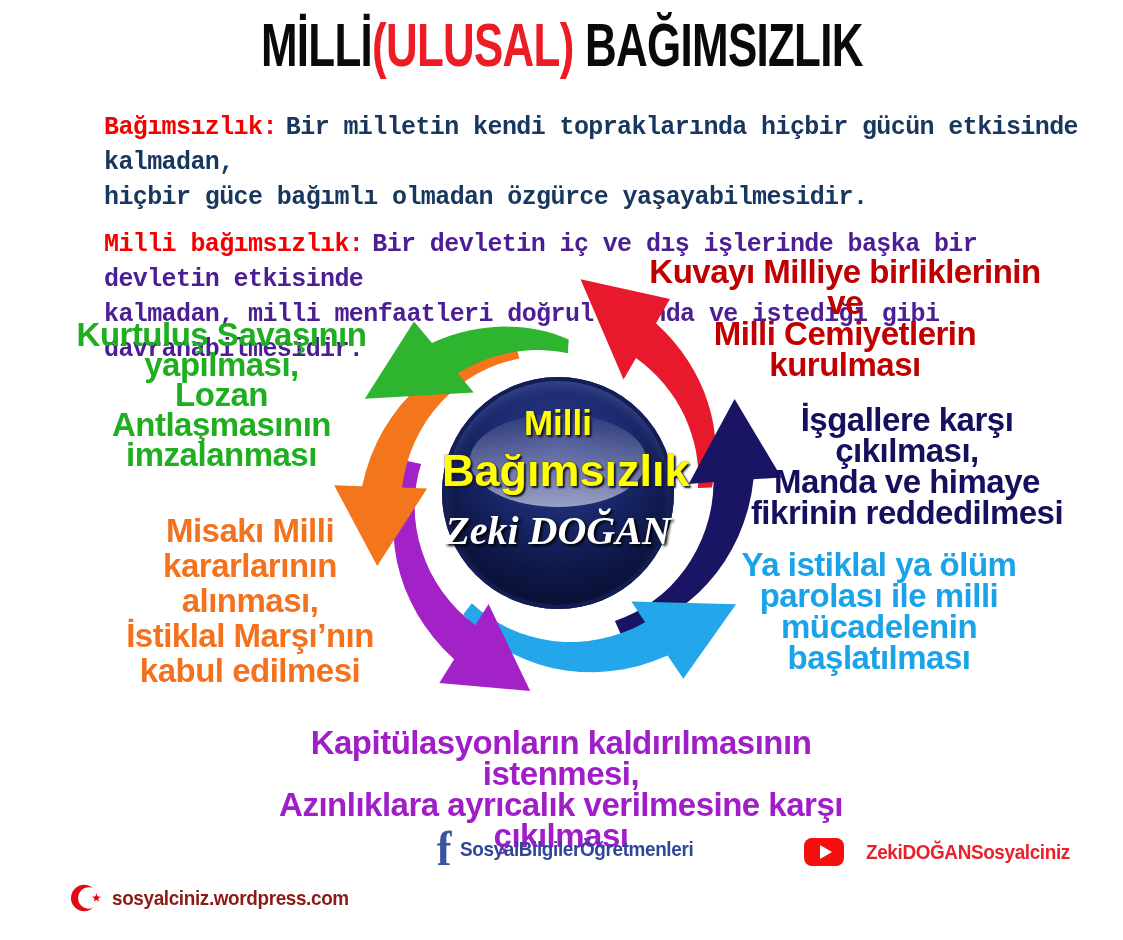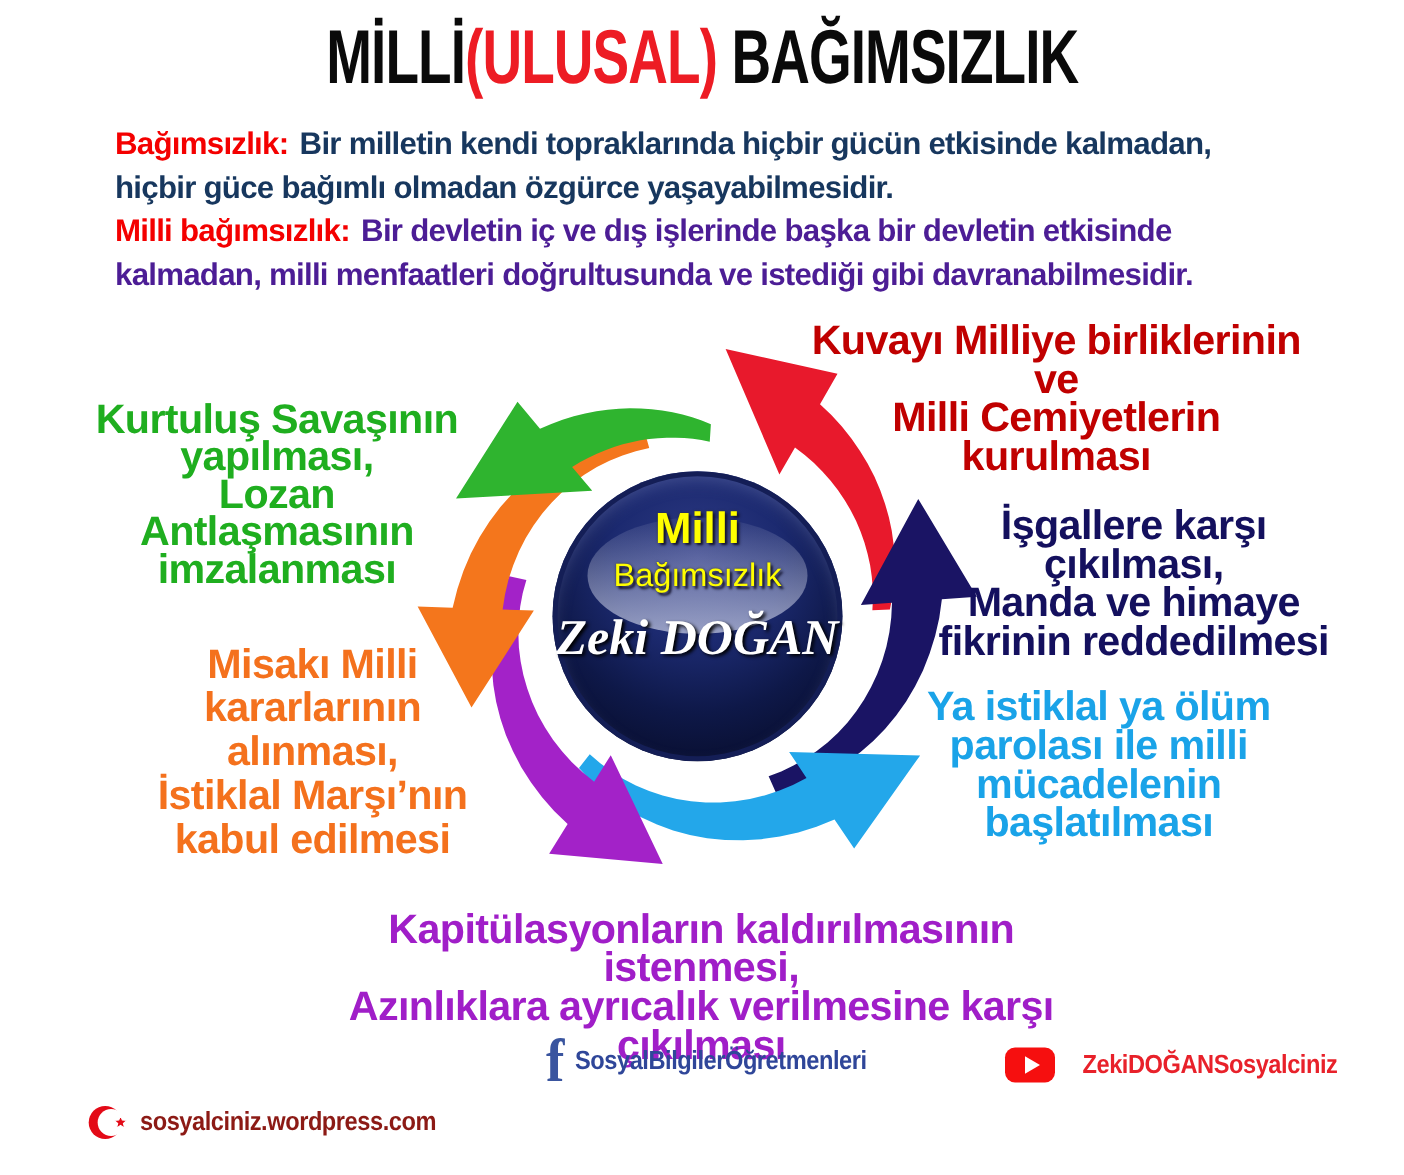--- a/index.html
+++ b/index.html
@@ -10,41 +10,41 @@
   
   .title-wrap{position:absolute; top:10px; left:0; width:100%; text-align:center;}
   .title{
     display:inline-block; transform:scaleX(0.72); transform-origin:center;
     font-size:61px; font-weight:bold; letter-spacing:-1px; color:#0a0a0a; white-space:nowrap;
   }
   .title .red{color:#ed1c24;}
   
   .defs{position:absolute; left:92px; top:98px; width:1010px; font-weight:bold;
         font-size:25px; line-height:35px; letter-spacing:-0.6px;}
-  .defs p{margin:0;}
+  .defs p{margin:12px;font-family:Liberation Mono, monospace;}
   .def-label{color:#f40000; margin-right:9px;}
   .def-text{white-space:pre-line;}
   .def-text.navy{color:#17375e;}
   .def-text.blue{color:#4c1d95;text-align:center;}
   
   #cycle-svg{position:absolute; left:323px; top:258px; width:470px; height:470px;}
   .sphere{
     position:absolute; left:442px; top:377px; width:232px; height:232px; border-radius:50%;
     background:radial-gradient(circle at 50% 30%, #2e3a84 0%, #1c2a70 34%, #0e1848 62%, #05081e 100%);
     box-shadow:inset 0 0 0 4px #141e56, inset 0 6px 14px rgba(120,130,190,.45);
     text-align:center;
   }
   .sphere .gloss{
     position:absolute; left:12%; top:16%; width:76%; height:40%; border-radius:50%;
     background:linear-gradient(to bottom, rgba(245,247,255,0.06) 0%, rgba(228,232,248,0.62) 100%);
     pointer-events:none;
   }
   .sphere .sp1{position:relative; margin-top:26px; font-size:35px; font-weight:bold; color:#ffff00;
     text-shadow:2px 2px 2px #14142e, 0 0 2px #333;}
-  .sphere .sp2{position:relative; font-size:26px; font-weight:normal; color:#ffff00; margin-top:2px;
+  .sphere .sp2{position:relative; font-size:45px; font-weight:bold; color:#ffff00; margin-top:2px;
     text-shadow:2px 2px 2px #14142e, 0 0 2px #333;}
   .sphere .author{position:relative; margin-top:10px; font-family:"Liberation Serif", serif;
     font-style:italic; font-weight:bold; font-size:40px; color:#ffffff;
     text-shadow:2px 2px 3px #000;}
   
   .cycle-label{position:absolute; font-weight:bold; font-size:33px; line-height:31px;
     letter-spacing:-0.5px; text-align:center; white-space:pre-line;}
   .lbl-kuvayi{left:640px; top:256px; width:410px;}
   .lbl-kurtulus{left:73px; top:320px; width:297px; line-height:30px;}
   .lbl-isgaller{left:736px; top:394px; width:342px;}

